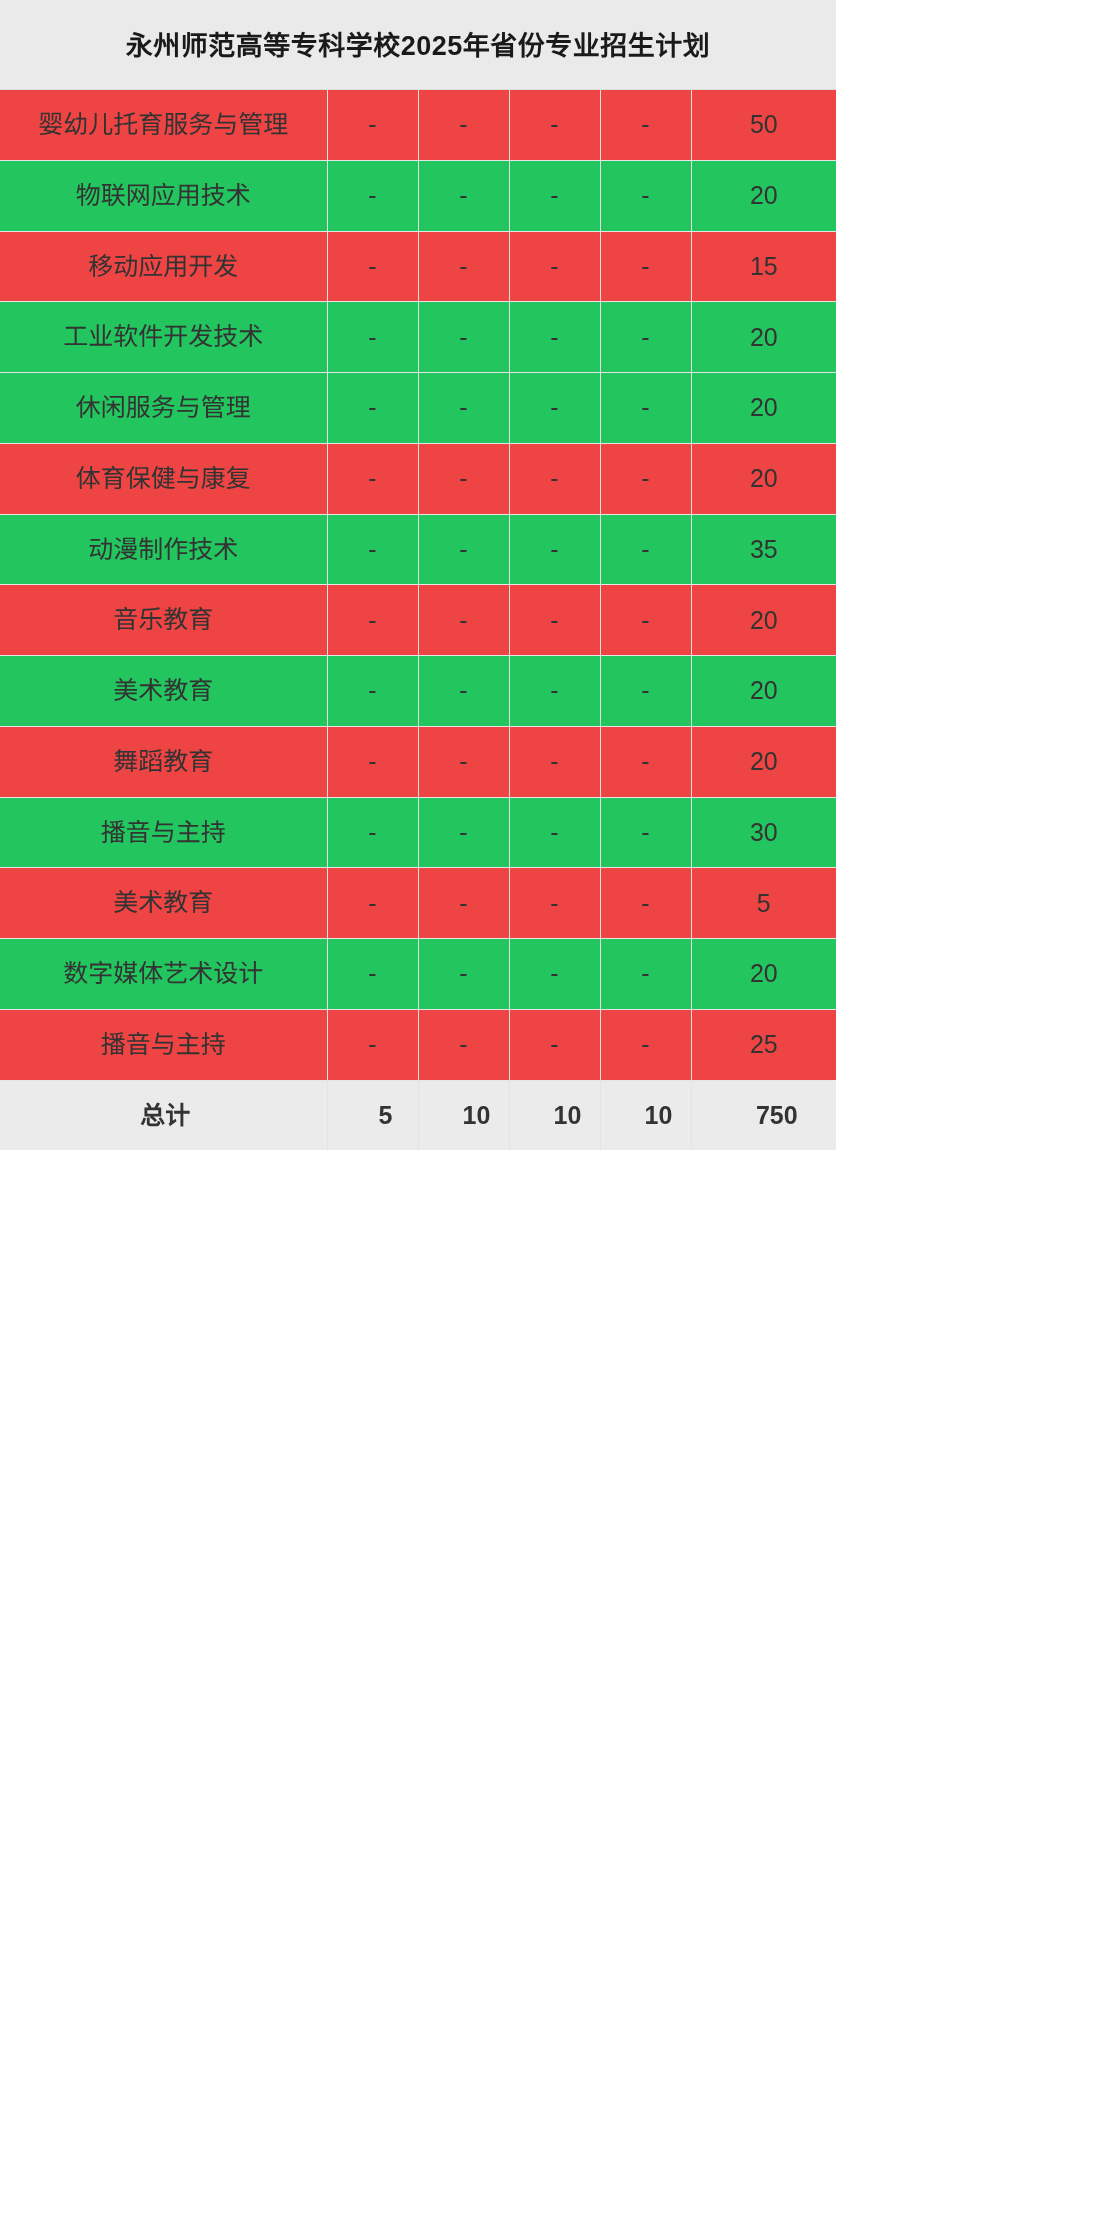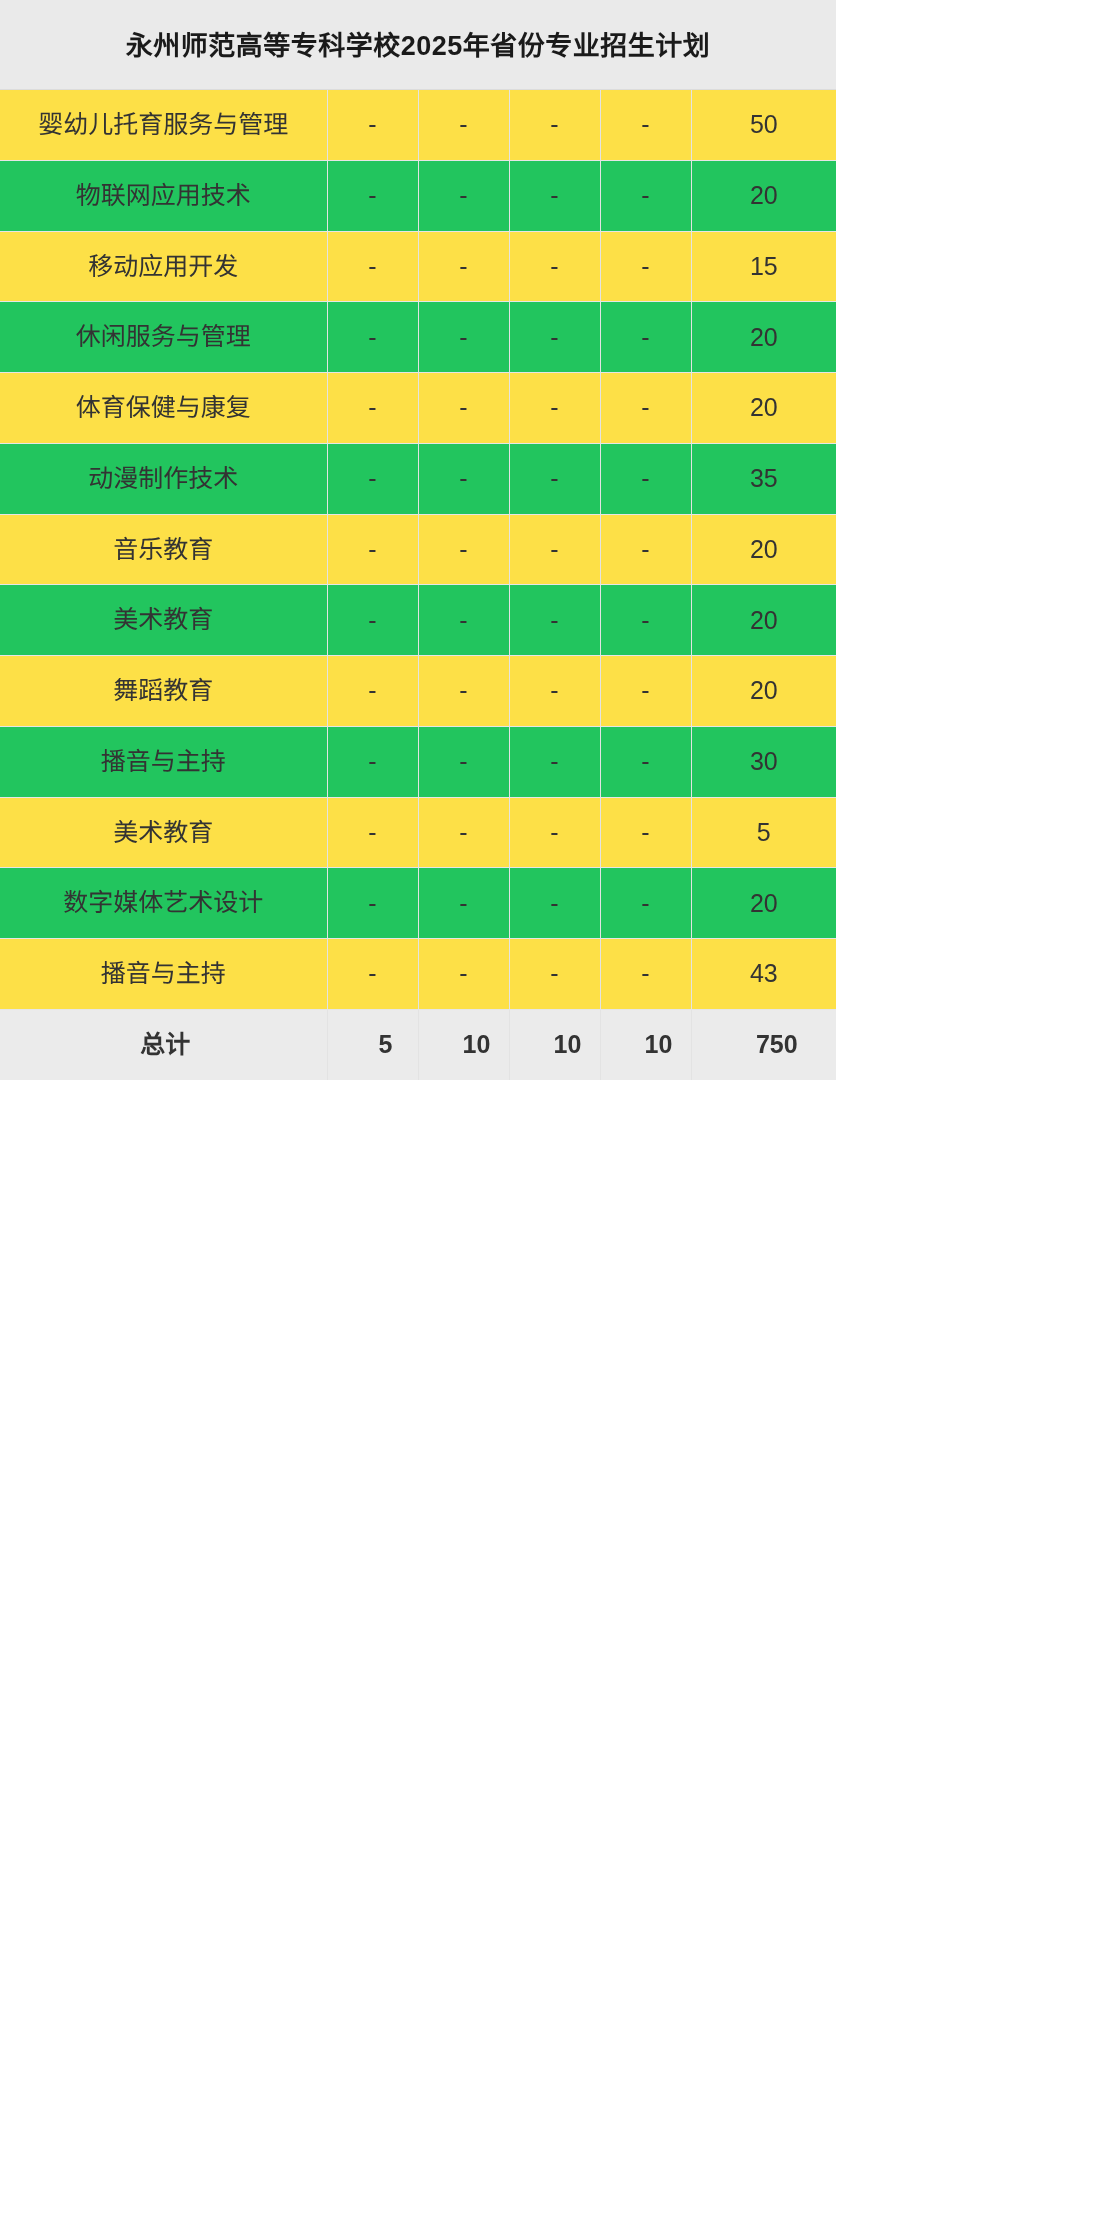--- a/index.html
+++ b/index.html
@@ -48,21 +48,21 @@
   }
   td.val {
     font-size: 25px;
     color: #333333;
     text-align: center;
     padding: 18px 4px;
     border-right: 1px solid #e3e3e3;
     border-bottom: 1px solid #e6e6e6;
   }
   td.val.last { border-right: none; }
-  tr.odd td { background: #fde047; }
+  tr.odd td { background: #ef4444; }
   tr.even td { background: #22c55e; }
   tr.total td {
     background: #ebebeb;
     font-weight: 700;
     border-bottom: none;
     padding-left: 30px;
   }
   tr.total td.major { font-weight: 700; }
 </style>
 </head>
@@ -102,20 +102,28 @@
         </tr>
         <tr class="odd">
           <td class="major">移动应用开发</td>
           <td class="val">-</td>
           <td class="val">-</td>
           <td class="val">-</td>
           <td class="val">-</td>
           <td class="val last">15</td>
         </tr>
         <tr class="even">
+          <td class="major">工业软件开发技术</td>
+          <td class="val">-</td>
+          <td class="val">-</td>
+          <td class="val">-</td>
+          <td class="val">-</td>
+          <td class="val last">20</td>
+        </tr>
+        <tr class="even">
           <td class="major">休闲服务与管理</td>
           <td class="val">-</td>
           <td class="val">-</td>
           <td class="val">-</td>
           <td class="val">-</td>
           <td class="val last">20</td>
         </tr>
         <tr class="odd">
           <td class="major">体育保健与康复</td>
           <td class="val">-</td>
@@ -179,21 +187,21 @@
           <td class="val">-</td>
           <td class="val">-</td>
           <td class="val last">20</td>
         </tr>
         <tr class="odd">
           <td class="major">播音与主持</td>
           <td class="val">-</td>
           <td class="val">-</td>
           <td class="val">-</td>
           <td class="val">-</td>
-          <td class="val last">43</td>
+          <td class="val last">25</td>
         </tr>
         <tr class="total">
           <td class="major">总计</td>
           <td class="val">5</td>
           <td class="val">10</td>
           <td class="val">10</td>
           <td class="val">10</td>
           <td class="val last">750</td>
         </tr>
       </tbody>

